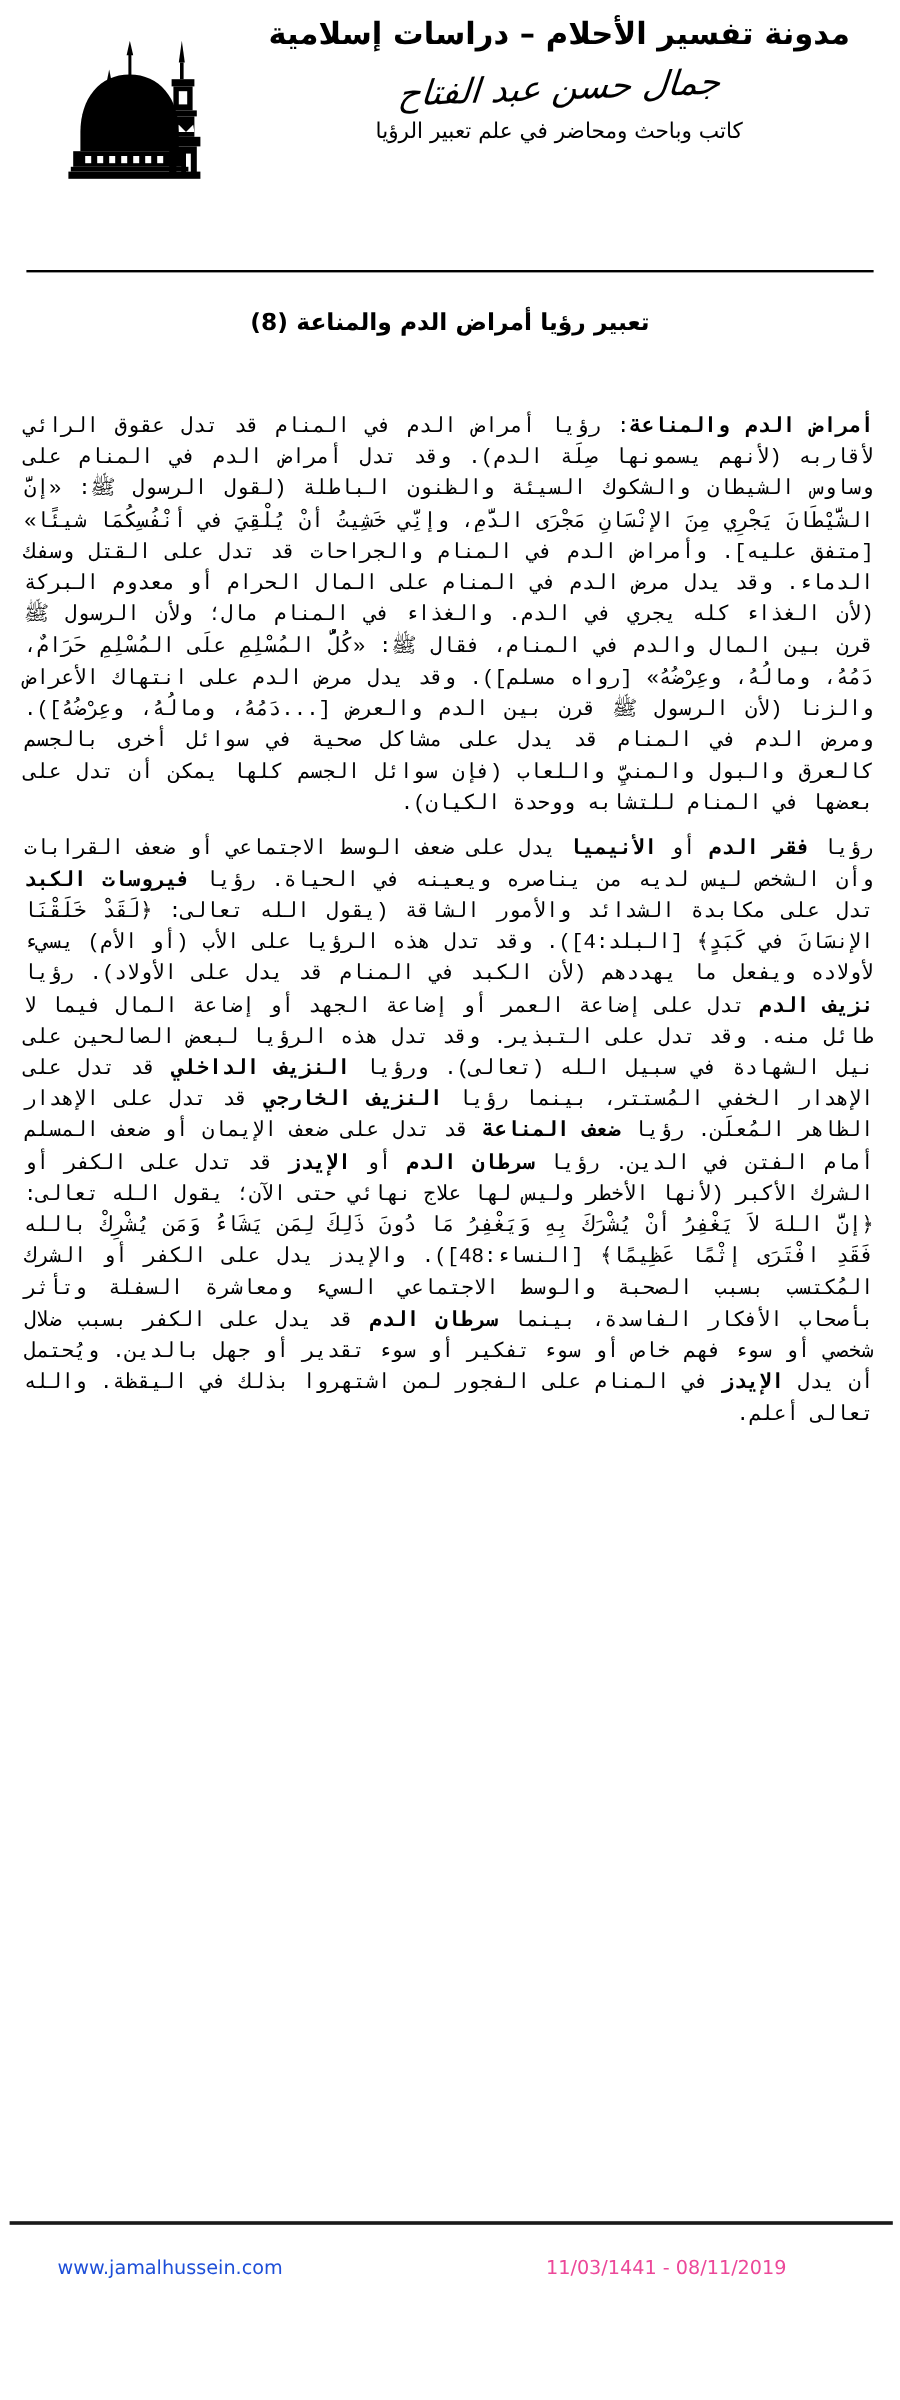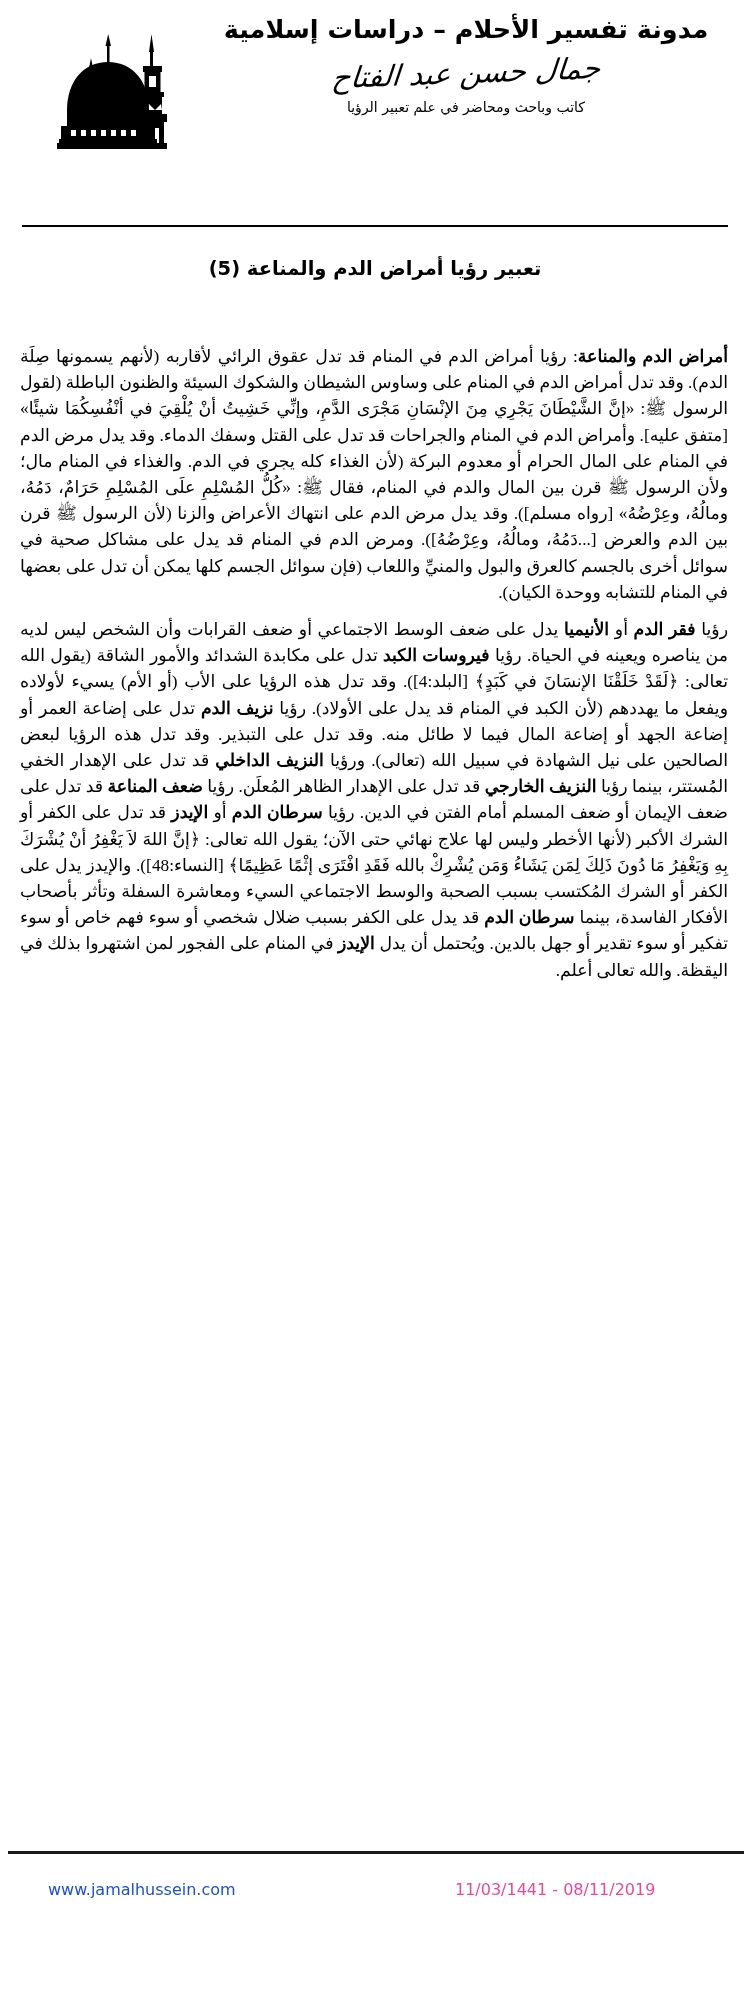--- a/index.html
+++ b/index.html
@@ -56,21 +56,21 @@
     font-weight: 500;
     line-height: 1.1;
     transform: skewX(-7deg) rotate(-2.2deg);
     transform-origin: center;
     color: #000;
     white-space: nowrap;
   }
   .byline {
     margin-top: 9px;
     font-family: "DejaVu Sans", "Liberation Sans", sans-serif;
-    font-size: 14px;
+    font-size: 18px;
     line-height: 1.2;
     color: #000;
     white-space: nowrap;
   }
 
   
   .logo {
     position: absolute;
     left: 45px;
     top: 18px;
@@ -115,21 +115,21 @@
   .body-area {
     position: absolute;
     right: 22px;
     top: 344px;
     width: 708px;
     direction: rtl;
     text-align: justify;
     text-justify: inter-word;
   }
   .para {
-    font-family: Liberation Serif, serif;
+    font-family: Liberation Mono, monospace;
     font-size: 17.3px;
     line-height: 26.2px;
     color: #000;
     margin: 0 0 11px 0;
     text-align: justify;
     direction: rtl;
     word-spacing: -0.2px;
   }
   .para:last-child { margin-bottom: 12px; }
   .para b, .para strong {
@@ -218,21 +218,21 @@
 
           <rect x="14" y="121" width="98" height="4"></rect>
           <rect x="12" y="125" width="110" height="6"></rect>
         </g>
       </svg>
     </div>
   </div>
 
   <div class="rule-top"></div>
 
-  <div class="doc-title">تعبير رؤيا أمراض الدم والمناعة (5)</div>
+  <div class="doc-title">تعبير رؤيا أمراض الدم والمناعة (8)</div>
 
   <div class="body-area">
     <p class="para"><b>أمراض الدم والمناعة</b>: رؤيا أمراض الدم في المنام قد تدل عقوق الرائي لأقاربه (لأنهم يسمونها صِلَة الدم). وقد تدل أمراض الدم في المنام على وساوس الشيطان والشكوك السيئة والظنون الباطلة (لقول الرسول ﷺ: «إنَّ الشَّيْطَانَ يَجْرِي مِنَ الإنْسَانِ مَجْرَى الدَّمِ، وإنِّي خَشِيتُ أنْ يُلْقِيَ في أنْفُسِكُمَا شيئًا» [متفق عليه]. وأمراض الدم في المنام والجراحات قد تدل على القتل وسفك الدماء. وقد يدل مرض الدم في المنام على المال الحرام أو معدوم البركة (لأن الغذاء كله يجري في الدم. والغذاء في المنام مال؛ ولأن الرسول ﷺ قرن بين المال والدم في المنام، فقال ﷺ: «كُلُّ المُسْلِمِ علَى المُسْلِمِ حَرَامٌ، دَمُهُ، ومالُهُ، وعِرْضُهُ» [رواه مسلم]). وقد يدل مرض الدم على انتهاك الأعراض والزنا (لأن الرسول ﷺ قرن بين الدم والعرض [...دَمُهُ، ومالُهُ، وعِرْضُهُ]). ومرض الدم في المنام قد يدل على مشاكل صحية في سوائل أخرى بالجسم كالعرق والبول والمنيِّ واللعاب (فإن سوائل الجسم كلها يمكن أن تدل على بعضها في المنام للتشابه ووحدة الكيان).</p>
     <p class="para">رؤيا <b>فقر الدم</b> أو <b>الأنيميا</b> يدل على ضعف الوسط الاجتماعي أو ضعف القرابات وأن الشخص ليس لديه من يناصره ويعينه في الحياة. رؤيا <b>فيروسات الكبد</b> تدل على مكابدة الشدائد والأمور الشاقة (يقول الله تعالى: ﴿لَقَدْ خَلَقْنَا الإنسَانَ في كَبَدٍ﴾ [البلد:4]). وقد تدل هذه الرؤيا على الأب (أو الأم) يسيء لأولاده ويفعل ما يهددهم (لأن الكبد في المنام قد يدل على الأولاد). رؤيا <b>نزيف الدم</b> تدل على إضاعة العمر أو إضاعة الجهد أو إضاعة المال فيما لا طائل منه. وقد تدل على التبذير. وقد تدل هذه الرؤيا لبعض الصالحين على نيل الشهادة في سبيل الله (تعالى). ورؤيا <b>النزيف الداخلي</b> قد تدل على الإهدار الخفي المُستتر، بينما رؤيا <b>النزيف الخارجي</b> قد تدل على الإهدار الظاهر المُعلَن. رؤيا <b>ضعف المناعة</b> قد تدل على ضعف الإيمان أو ضعف المسلم أمام الفتن في الدين. رؤيا <b>سرطان الدم</b> أو <b>الإيدز</b> قد تدل على الكفر أو الشرك الأكبر (لأنها الأخطر وليس لها علاج نهائي حتى الآن؛ يقول الله تعالى: ﴿إنَّ اللهَ لاَ يَغْفِرُ أنْ يُشْرَكَ بِهِ وَيَغْفِرُ مَا دُونَ ذَلِكَ لِمَن يَشَاءُ وَمَن يُشْرِكْ بالله فَقَدِ افْتَرَى إثْمًا عَظِيمًا﴾ [النساء:48]). والإيدز يدل على الكفر أو الشرك المُكتسب بسبب الصحبة والوسط الاجتماعي السيء ومعاشرة السفلة وتأثر بأصحاب الأفكار الفاسدة، بينما <b>سرطان الدم</b> قد يدل على الكفر بسبب ضلال شخصي أو سوء فهم خاص أو سوء تفكير أو سوء تقدير أو جهل بالدين. ويُحتمل أن يدل <b>الإيدز</b> في المنام على الفجور لمن اشتهروا بذلك في اليقظة. والله تعالى أعلم.</p>
   </div>
 
   <div class="rule-bottom"></div>
   <div class="footer">
     <div class="footer-site">www.jamalhussein.com</div>
     <div class="footer-date">11/03/1441 - 08/11/2019</div>

